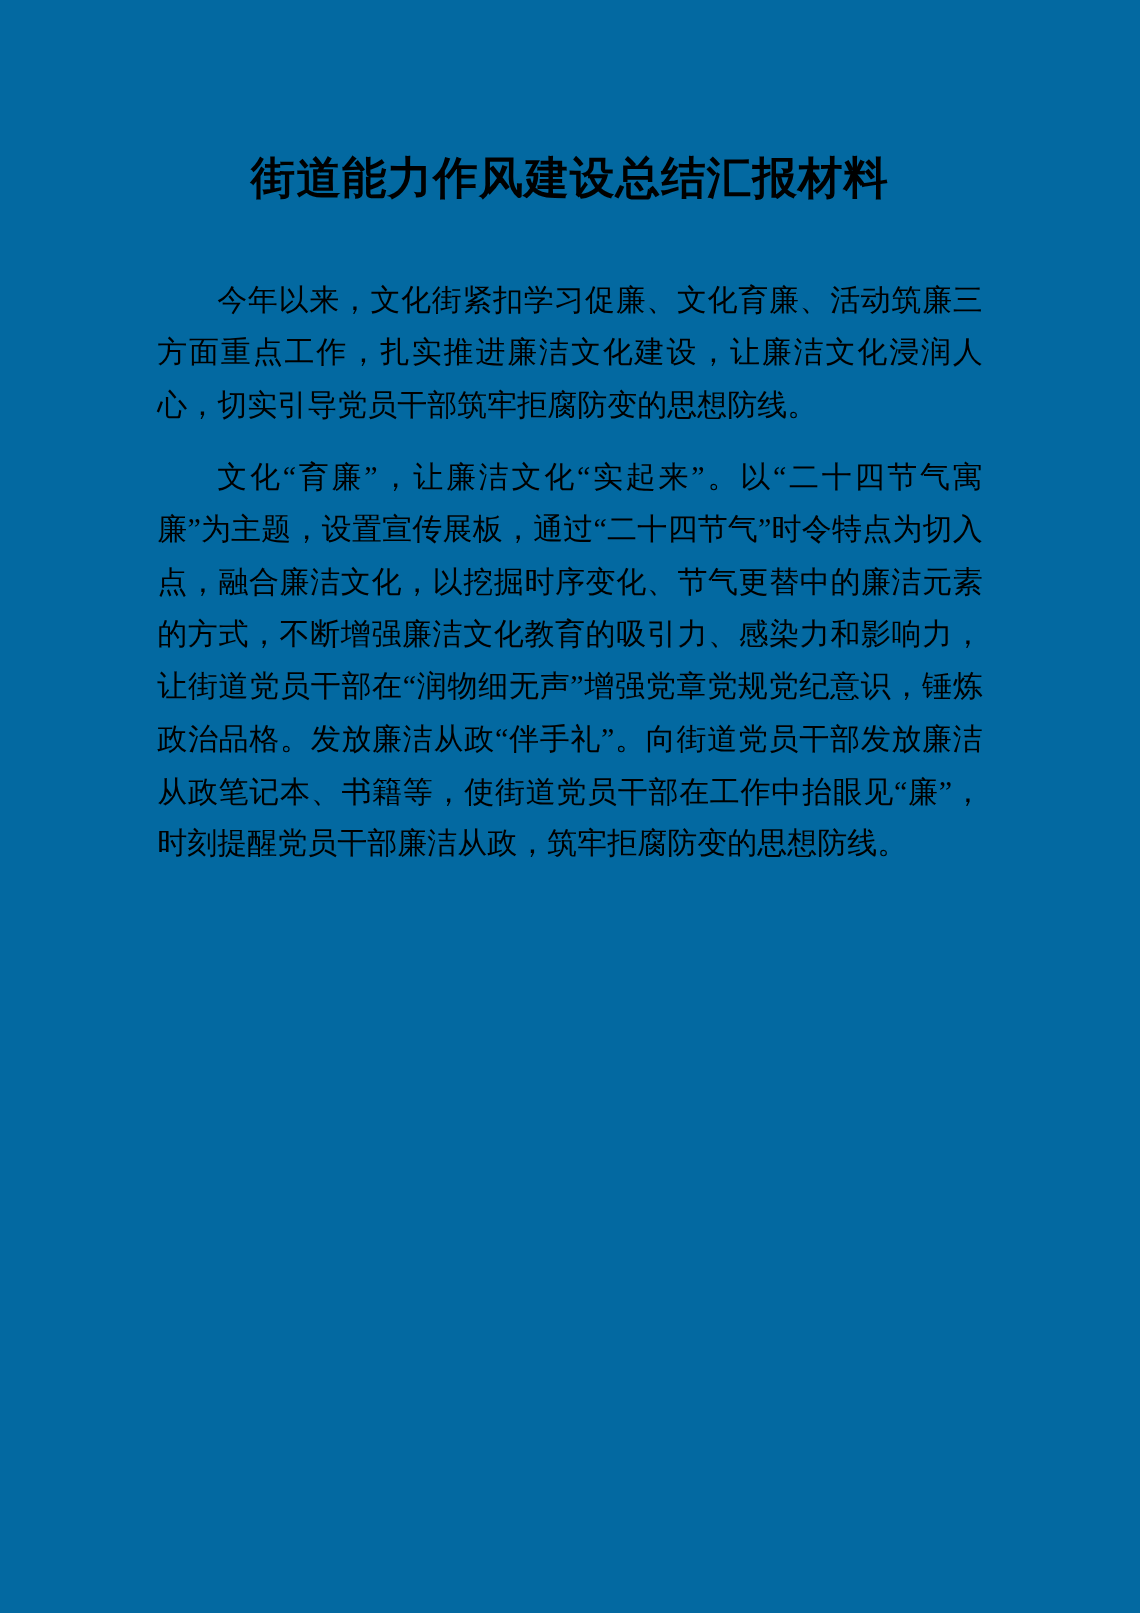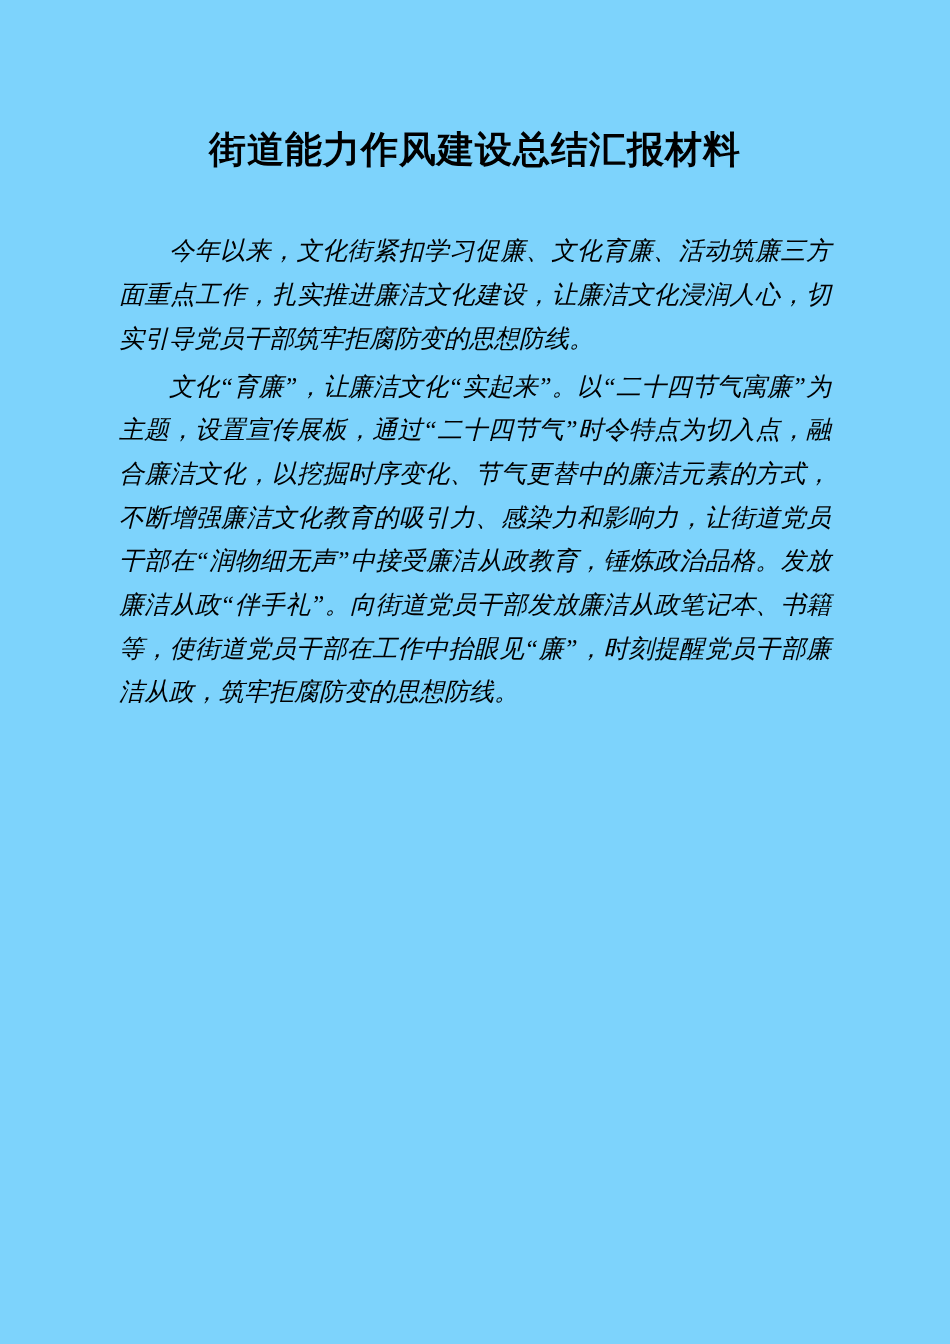--- a/index.html
+++ b/index.html
@@ -4,21 +4,21 @@
 <style>
   html, body {
     margin: 0;
     padding: 0;
     background: #ffffff;
   }
   .page {
     position: relative;
     width: 950px;
     height: 1344px;
-    background: #7dd3fc;
+    background: #0369a1;
     overflow: hidden;
     font-family: "Liberation Serif", "DejaVu Serif", serif;
     color: #000000;
   }
   .doc-title {
     margin: 0;
     padding-top: 128px;
     text-align: center;
     font-size: 37px;
     font-weight: 700;
@@ -28,29 +28,28 @@
   }
   .doc-body {
     width: 720px;
     margin: 57px auto 0 auto;
     font-size: 25px;
     line-height: 43.7px;
     text-align: justify;
     color: #000000;
   }
   .doc-body p {
-    margin: 4px;
+    margin: 16px;
     padding: 0;
     text-indent: 2em;
     font-weight: 400;
-    font-style: italic;
   }
 </style>
 </head>
 <body>
 
 <div class="page">
   <h1 class="doc-title">街道能力作风建设总结汇报材料</h1>
   <div class="doc-body">
     <p>今年以来，文化街紧扣学习促廉、文化育廉、活动筑廉三方面重点工作，扎实推进廉洁文化建设，让廉洁文化浸润人心，切实引导党员干部筑牢拒腐防变的思想防线。</p>
-    <p>文化“育廉”，让廉洁文化“实起来”。以“二十四节气寓廉”为主题，设置宣传展板，通过“二十四节气”时令特点为切入点，融合廉洁文化，以挖掘时序变化、节气更替中的廉洁元素的方式，不断增强廉洁文化教育的吸引力、感染力和影响力，让街道党员干部在“润物细无声”中接受廉洁从政教育，锤炼政治品格。发放廉洁从政“伴手礼”。向街道党员干部发放廉洁从政笔记本、书籍等，使街道党员干部在工作中抬眼见“廉”，时刻提醒党员干部廉洁从政，筑牢拒腐防变的思想防线。</p>
+    <p>文化“育廉”，让廉洁文化“实起来”。以“二十四节气寓廉”为主题，设置宣传展板，通过“二十四节气”时令特点为切入点，融合廉洁文化，以挖掘时序变化、节气更替中的廉洁元素的方式，不断增强廉洁文化教育的吸引力、感染力和影响力，让街道党员干部在“润物细无声”增强党章党规党纪意识，锤炼政治品格。发放廉洁从政“伴手礼”。向街道党员干部发放廉洁从政笔记本、书籍等，使街道党员干部在工作中抬眼见“廉”，时刻提醒党员干部廉洁从政，筑牢拒腐防变的思想防线。</p>
   </div>
 </div>
 
 </body></html>

